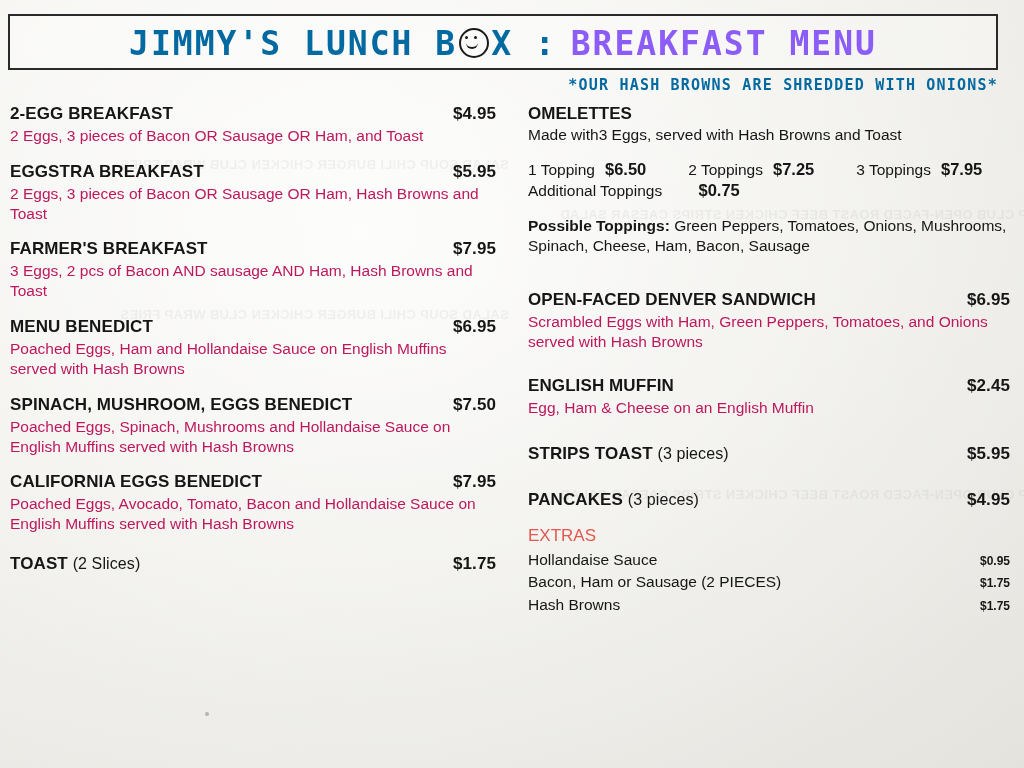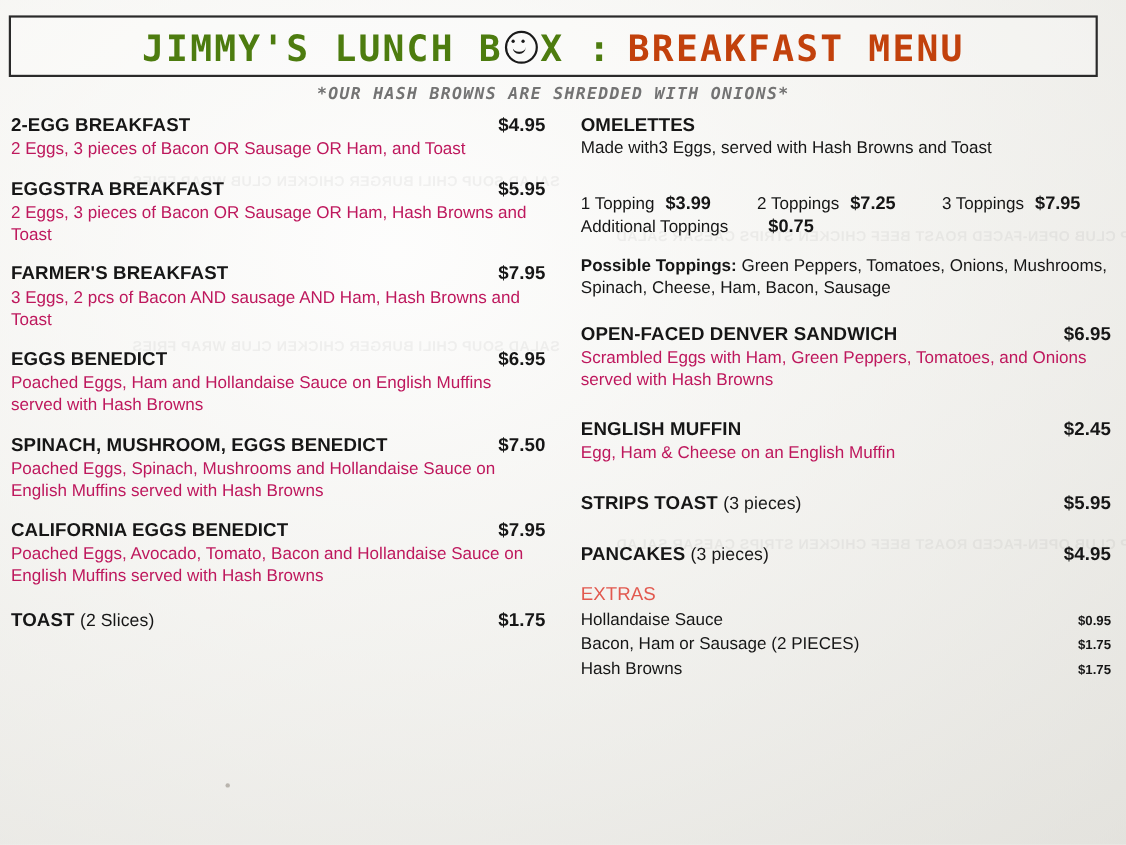--- a/index.html
+++ b/index.html
@@ -65,22 +65,22 @@
     height: 50px;
     display: flex;
     align-items: center;
     justify-content: center;
     font-family: "DejaVu Sans Mono", monospace;
     font-weight: 700;
     font-size: 33px;
     letter-spacing: 2px;
     white-space: nowrap;
   }
-  .title-black { color: #4d7c0f; }
-  .title-red { color: #c2410c; }
+  .title-black { color: #0369a1; }
+  .title-red { color: #8b5cf6; }
   .smiley {
     display: inline-block;
     width: 26px;
     height: 26px;
     border: 2.5px solid #1a1a1a;
     border-radius: 50%;
     position: relative;
     margin: 0 2px;
     vertical-align: -3px;
   }
@@ -99,27 +99,26 @@
     left: 4.5px; top: 10px;
     width: 12px; height: 7px;
     border-bottom: 2.5px solid #1a1a1a;
     border-radius: 0 0 10px 10px;
   }
   .subtitle {
     position: absolute;
     left: 8px;
     top: 76px;
     width: 990px;
-    text-align: center;
-    color: #737373;
+    text-align: right;
+    color: #0369a1;
     font-family: "DejaVu Sans Mono", monospace;
     font-weight: 700;
     font-size: 15px;
     letter-spacing: 1.2px;
-    font-style: italic;
   }
 
   
   .col {
     position: absolute;
     top: 104px;
   }
   .col-left { left: 10px; width: 486px; }
   .col-right { left: 528px; width: 482px; }
 
@@ -151,21 +150,21 @@
   }
 
   
   .om-title {
     font-weight: 700;
     font-size: 17px;
   }
   .om-sub {
     font-size: 15.5px;
     margin-top: 2px;
-    margin-bottom: 32px;
+    margin-bottom: 16px;
   }
   .topping-row {
     display: flex;
     align-items: center;
     font-size: 15.5px;
     gap: 10px;
   }
   .topping-row .t-label { white-space: nowrap; }
   .topping-row .t-price { font-weight: 700; font-size: 16.5px; white-space: nowrap; }
   .topping-gap { width: 22px; }
@@ -253,21 +252,21 @@
     <div class="item">
       <div class="item-head">
         <span class="item-name">FARMER'S BREAKFAST</span>
         <span class="item-price">$7.95</span>
       </div>
       <div class="item-desc">3 Eggs, 2 pcs of Bacon AND sausage AND Ham, Hash Browns and Toast</div>
     </div>
 
     <div class="item">
       <div class="item-head">
-        <span class="item-name">EGGS BENEDICT</span>
+        <span class="item-name">MENU BENEDICT</span>
         <span class="item-price">$6.95</span>
       </div>
       <div class="item-desc">Poached Eggs, Ham and Hollandaise Sauce on English Muffins served with Hash Browns</div>
     </div>
 
     <div class="item">
       <div class="item-head">
         <span class="item-name">SPINACH, MUSHROOM, EGGS BENEDICT</span>
         <span class="item-price">$7.50</span>
       </div>
@@ -295,41 +294,41 @@
   </div>
 
   <div class="col col-right">
 
     <div>
       <div class="om-title">OMELETTES</div>
       <div class="om-sub">Made with3 Eggs, served with Hash Browns and Toast</div>
 
       <div class="topping-row">
         <span class="t-label">1 Topping</span>
-        <span class="t-price">$3.99</span>
+        <span class="t-price">$6.50</span>
         <span class="topping-gap"></span>
         <span class="t-label">2 Toppings</span>
         <span class="t-price">$7.25</span>
         <span class="topping-gap"></span>
         <span class="t-label">3 Toppings</span>
         <span class="t-price">$7.95</span>
       </div>
 
       <div class="addl">
         <span>Additional Toppings</span>
         <b>$0.75</b>
       </div>
 
       <div class="possible">
         <b>Possible Toppings:</b>
         <span>Green Peppers, Tomatoes, Onions, Mushrooms, Spinach, Cheese, Ham, Bacon, Sausage</span>
       </div>
     </div>
 
-    <div class="item" style="margin-top:22px;">
+    <div class="item" style="margin-top:34px;">
       <div class="item-head">
         <span class="item-name">OPEN-FACED DENVER SANDWICH</span>
         <span class="item-price">$6.95</span>
       </div>
       <div class="item-desc">Scrambled Eggs with Ham, Green Peppers, Tomatoes, and Onions served with Hash Browns</div>
     </div>
 
     <div class="item" style="margin-top:24px;">
       <div class="item-head">
         <span class="item-name">ENGLISH MUFFIN</span>

